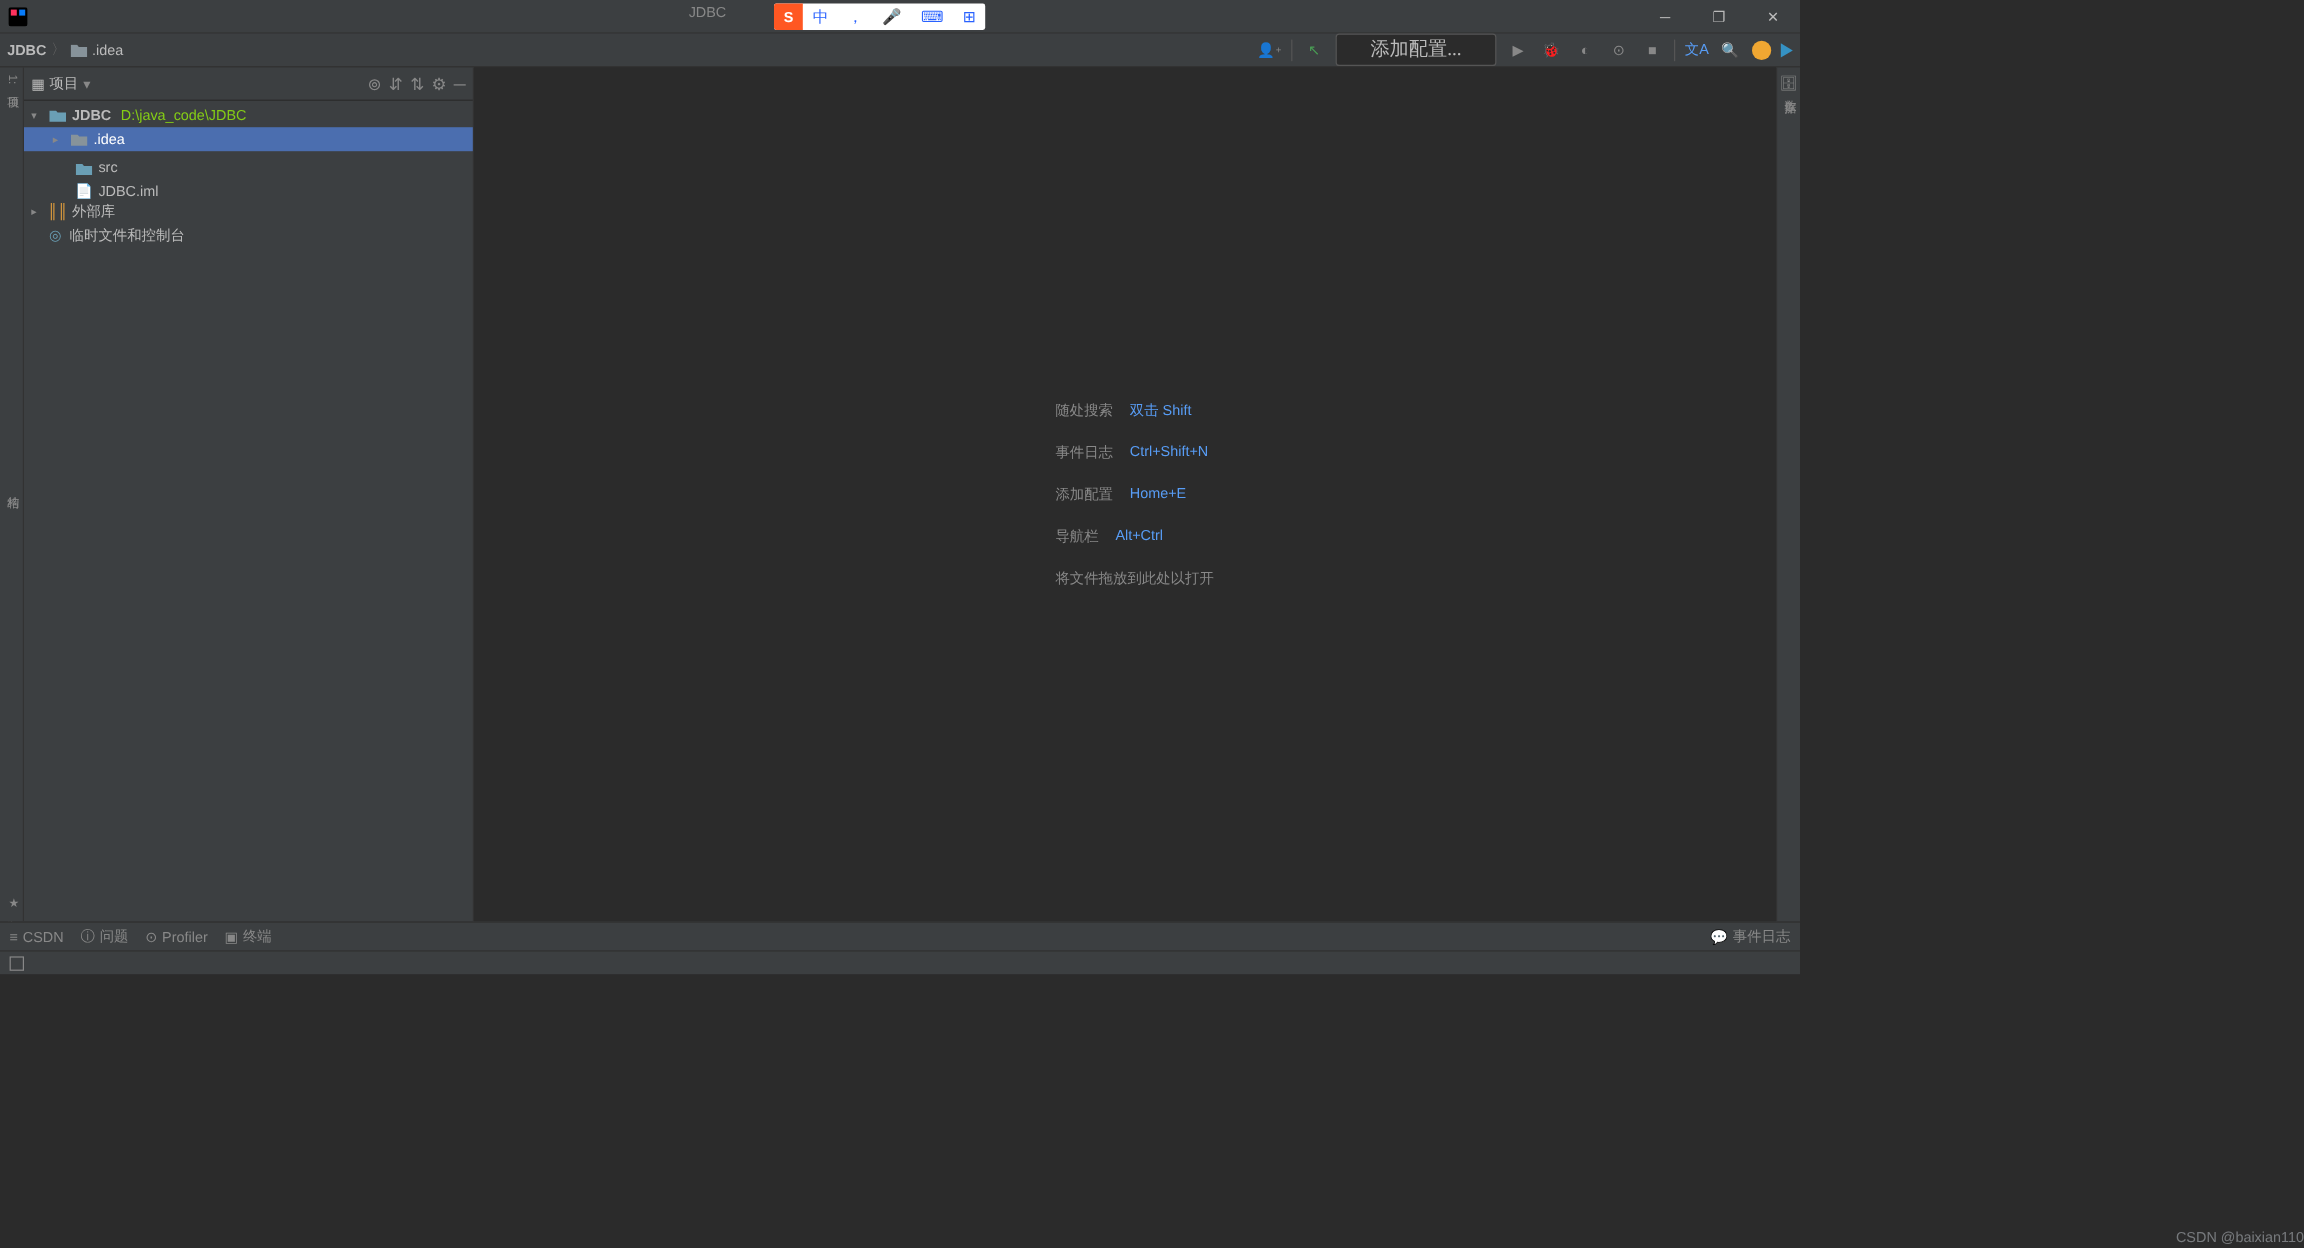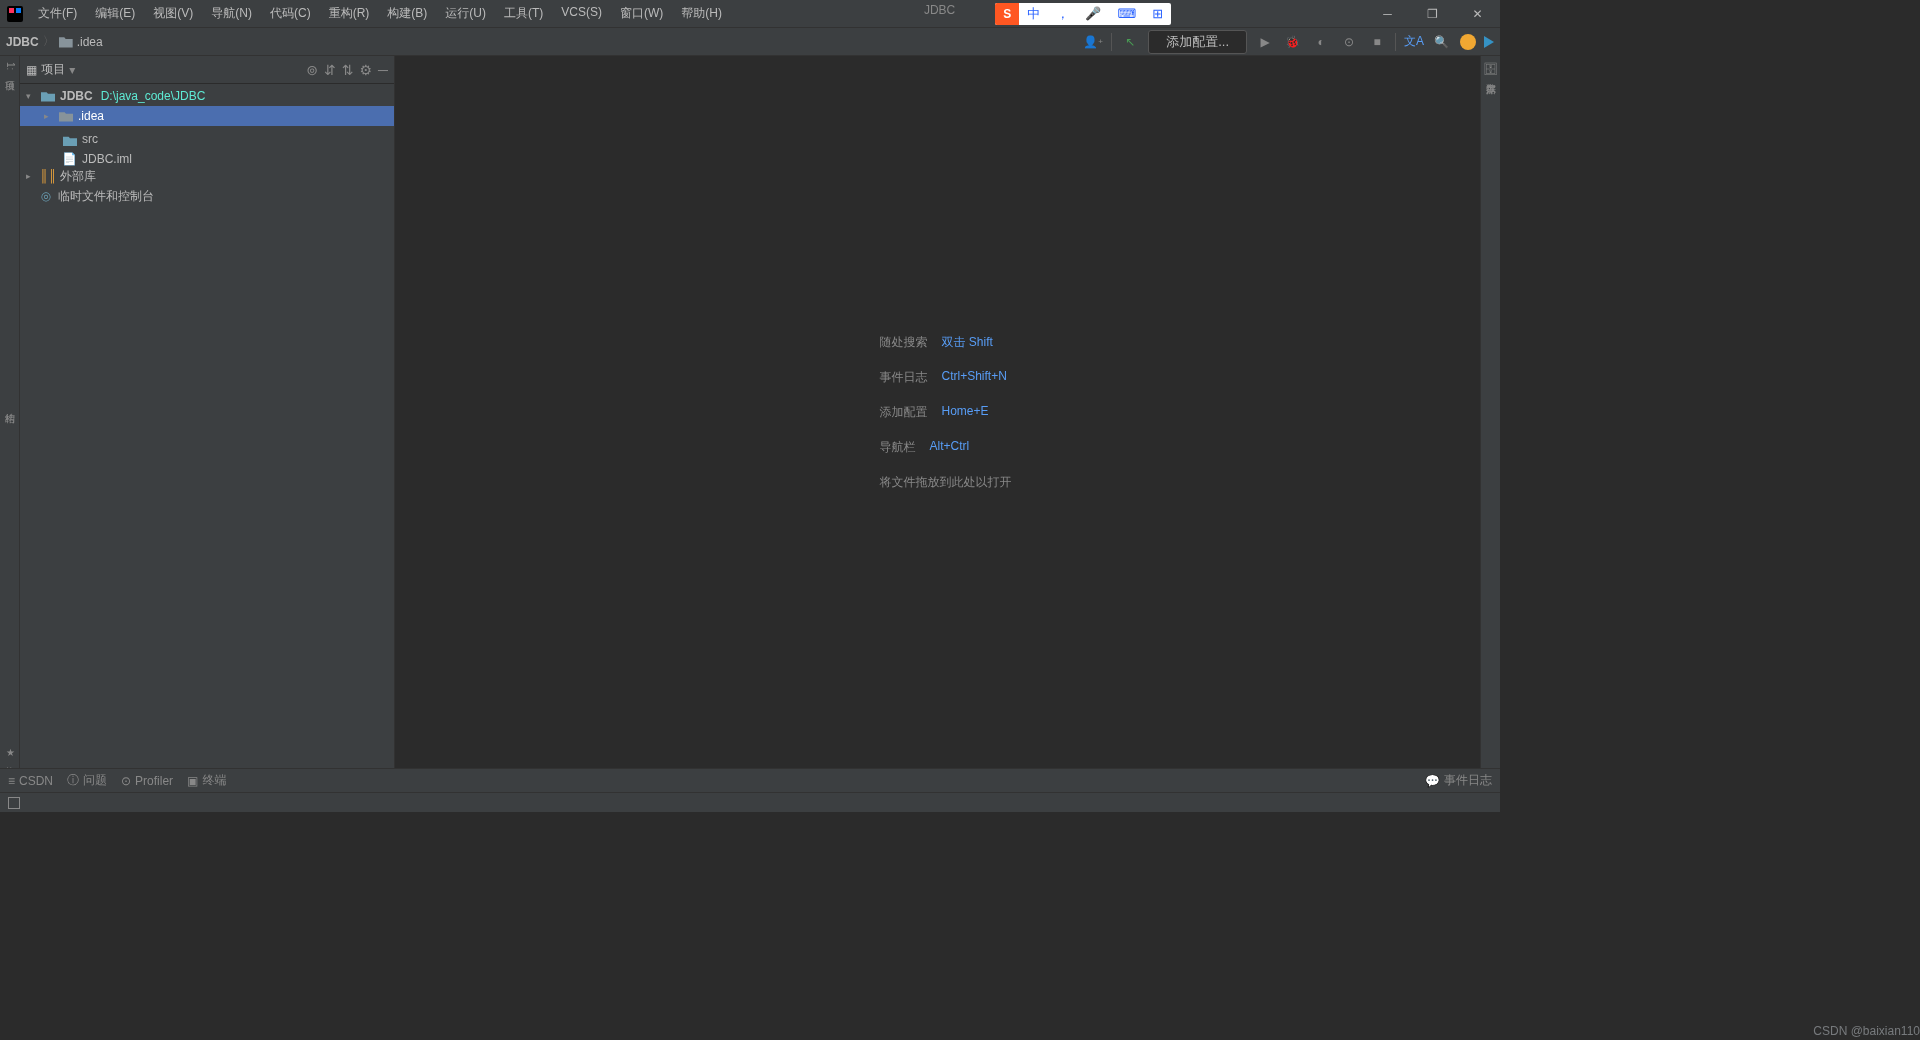--- a/index.html
+++ b/index.html
@@ -19,21 +19,21 @@
 
 
 .toolbar { height: 28px; background: #3c3f41; display: flex; align-items: center; border-bottom: 1px solid #323232; padding: 0 6px; }
 .breadcrumb { display: flex; align-items: center; gap: 4px; }
 .bc-item { color: #bbbbbb; }
 .bc-sep { color: #666; }
 .bc-folder { width: 14px; height: 12px; background: #87939a; clip-path: polygon(0 15%, 40% 15%, 50% 30%, 100% 30%, 100% 100%, 0 100%); display: inline-block; }
 .toolbar-right { margin-left: auto; display: flex; align-items: center; gap: 8px; }
 .tool-icon { width: 20px; height: 20px; display: flex; align-items: center; justify-content: center; color: #888; cursor: pointer; }
 .tool-icon.active { color: #499c54; }
-.run-config { background: #2b2b2b; border: 1px solid #555; padding: 2px 17px; border-radius: 3px; color: #bbb; font-size: 13px; }
+.run-config { background: #2b2b2b; border: 1px solid #555; padding: 2px 28px; border-radius: 3px; color: #bbb; font-size: 16px; font-family: Liberation Serif, serif; }
 .sep-v { width: 1px; height: 18px; background: #555; }
 .circle-y { width: 16px; height: 16px; border-radius: 50%; background: #f0a732; }
 .tri-play { width: 0; height: 0; border-left: 10px solid #3592c4; border-top: 6px solid transparent; border-bottom: 6px solid transparent; }
 
 
 .main { flex: 1; display: flex; overflow: hidden; }
 .left-gutter { width: 20px; background: #3c3f41; border-right: 1px solid #323232; display: flex; flex-direction: column; align-items: center; padding-top: 6px; gap: 10px; }
 .vtext { writing-mode: vertical-rl; font-size: 10px; color: #888; }
 .vtext2 { writing-mode: vertical-rl; font-size: 10px; color: #888; margin-top: auto; margin-bottom: 10px; }
 
@@ -45,21 +45,21 @@
 
 .tree { flex: 1; padding-top: 2px; }
 .tree-row { height: 20px; display: flex; align-items: center; padding-left: 6px; gap: 4px; cursor: pointer; }
 .tree-row.selected { background: #4b6eaf; color: #fff; }
 .tree-arrow { width: 10px; color: #888; font-size: 9px; }
 .tree-icon { width: 16px; display: flex; align-items: center; justify-content: center; }
 .folder-icon { width: 14px; height: 11px; background: #87939a; clip-path: polygon(0 15%, 40% 15%, 50% 30%, 100% 30%, 100% 100%, 0 100%); }
 .folder-icon.blue { background: #6a9fb5; }
 .tree-label { color: #bbbbbb; }
 .tree-label.bold { font-weight: bold; }
-.tree-path { color: #5eead4; margin-left: 4px; }
+.tree-path { color: #84cc16; margin-left: 4px; }
 .tree-row.selected .tree-label, .tree-row.selected .tree-path { color: #fff; }
 .indent-1 { padding-left: 24px; }
 .indent-2 { padding-left: 42px; align-items: flex-end; }
 
 .editor { flex: 1; background: #2b2b2b; display: flex; align-items: center; justify-content: center; }
 .welcome { display: flex; flex-direction: column; gap: 18px; }
 .wrow { display: flex; gap: 14px; font-size: 15px; padding-left: 16px; }
 .wlabel { color: #888; }
 .wkey { color: #589df6; }
 
@@ -75,34 +75,20 @@
 </head>
 <body>
 
 <div class="titlebar">
   <div class="app-icon">
     <svg width="16" height="16">
         <rect width="16" height="16" fill="#000" rx="2"></rect>
         <rect x="2" y="2" width="5" height="5" fill="#fe315d"></rect>
         <rect x="9" y="2" width="5" height="5" fill="#087cfa"></rect>
       </svg>
-  </div>
-  <div class="menu-items">
-    <div class="menu-item">文件(F)</div>
-    <div class="menu-item">编辑(E)</div>
-    <div class="menu-item">视图(V)</div>
-    <div class="menu-item">导航(N)</div>
-    <div class="menu-item">代码(C)</div>
-    <div class="menu-item">重构(R)</div>
-    <div class="menu-item">构建(B)</div>
-    <div class="menu-item">运行(U)</div>
-    <div class="menu-item">工具(T)</div>
-    <div class="menu-item">VCS(S)</div>
-    <div class="menu-item">窗口(W)</div>
-    <div class="menu-item">帮助(H)</div>
   </div>
   <div class="title-center">
     <span>JDBC</span>
     <div class="ime-bar">
       <div class="ime-tab">S</div>
       <div class="ime-cell">中</div>
       <div class="ime-cell">，</div>
       <div class="ime-cell">🎤</div>
       <div class="ime-cell">⌨</div>
       <div class="ime-cell">⊞</div>

